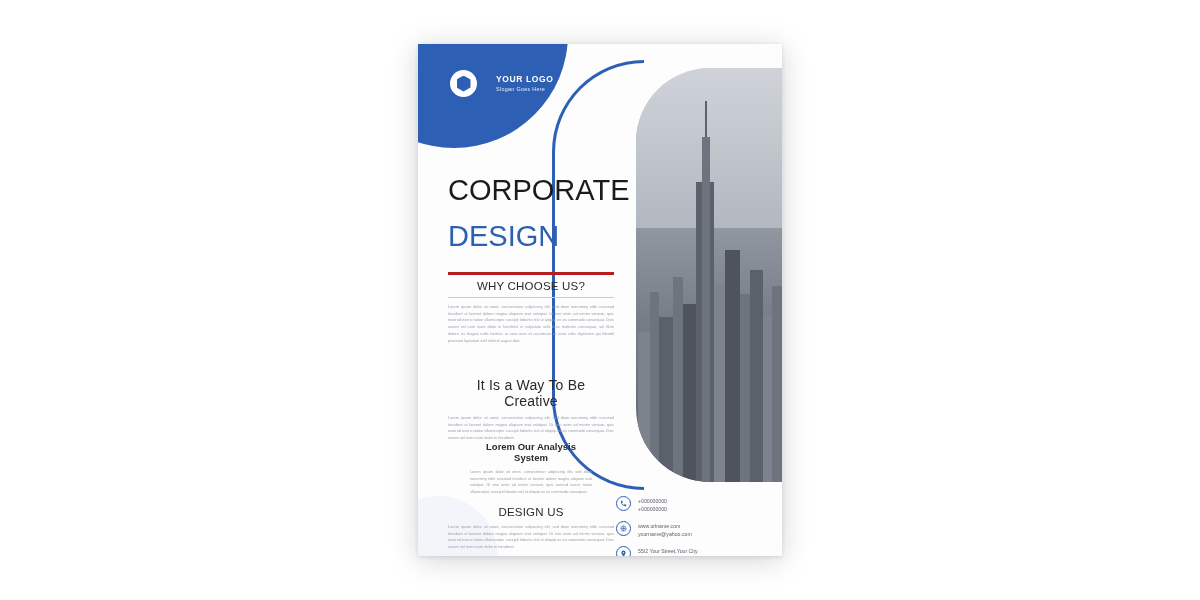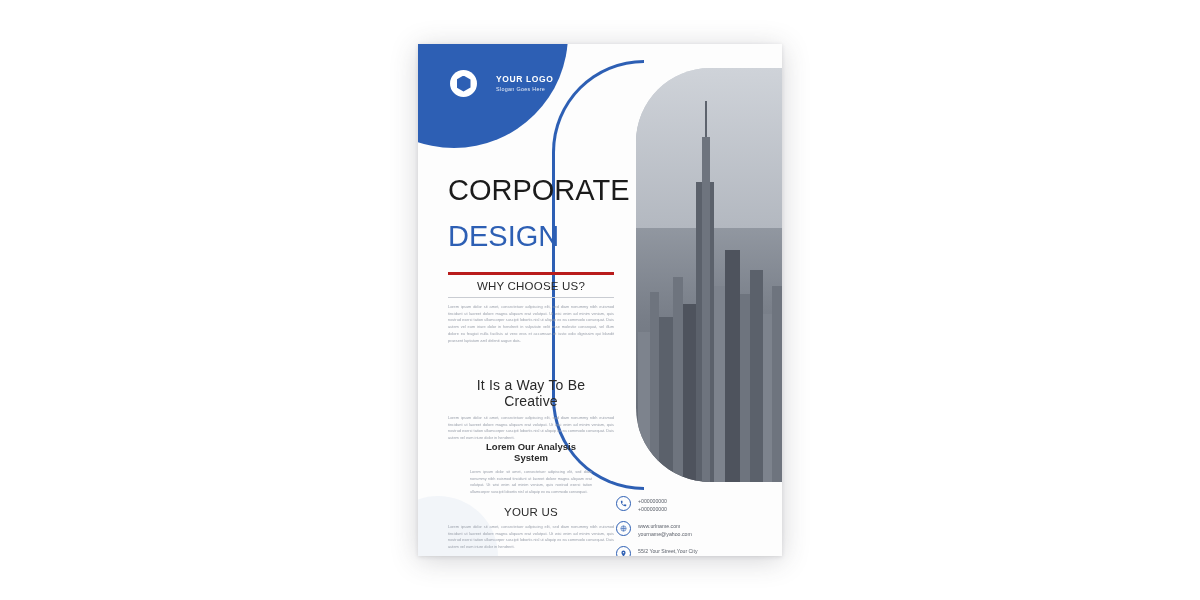--- a/index.html
+++ b/index.html
@@ -312,21 +312,21 @@
         <div class="sec-title" style="font-size:14px;">It Is a Way To Be Creative</div>
         <div class="body-text">Lorem ipsum dolor sit amet, consectetuer adipiscing elit, sed diam nonummy nibh euismod tincidunt ut laoreet dolore magna aliquam erat volutpat. Ut wisi enim ad minim veniam, quis nostrud exerci tation ullamcorper suscipit lobortis nisl ut aliquip ex ea commodo consequat. Duis autem vel eum iriure dolor in hendrerit.</div>
       </div>
 
       <div class="block" style="left:52px; top:397px; width:122px;">
         <div class="sec-sub">Lorem Our Analysis System</div>
         <div class="body-text narrow">Lorem ipsum dolor sit amet, consectetuer adipiscing elit, sed diam nonummy nibh euismod tincidunt ut laoreet dolore magna aliquam erat volutpat. Ut wisi enim ad minim veniam, quis nostrud exerci tation ullamcorper suscipit lobortis nisl ut aliquip ex ea commodo consequat.</div>
       </div>
 
       <div class="block" style="left:30px; top:462px; width:166px;">
-        <div class="sec-title">YOUR US</div>
+        <div class="sec-title">DESIGN US</div>
         <div class="body-text">Lorem ipsum dolor sit amet, consectetuer adipiscing elit, sed diam nonummy nibh euismod tincidunt ut laoreet dolore magna aliquam erat volutpat. Ut wisi enim ad minim veniam, quis nostrud exerci tation ullamcorper suscipit lobortis nisl ut aliquip ex ea commodo consequat. Duis autem vel eum iriure dolor in hendrerit.</div>
       </div>
 
       <div class="contact">
 
         <div class="c-row">
           <span class="c-ico">
             <svg width="7" height="7" viewBox="0 0 24 24" fill="currentColor">
                 <path d="M6.6 10.8c1.4 2.8 3.8 5.2 6.6 6.6l2.2-2.2c.3-.3.7-.4 1.1-.3 1.2.4 2.5.6 3.8.6.6 0 1 .4 1 1V20c0 .6-.4 1-1 1C10.7 21 3 13.3 3 3.9c0-.6.4-1 1-1h3.5c.6 0 1 .4 1 1 0 1.3.2 2.6.6 3.8.1.4 0 .8-.3 1.1l-2.2 2z"></path>
               </svg>

